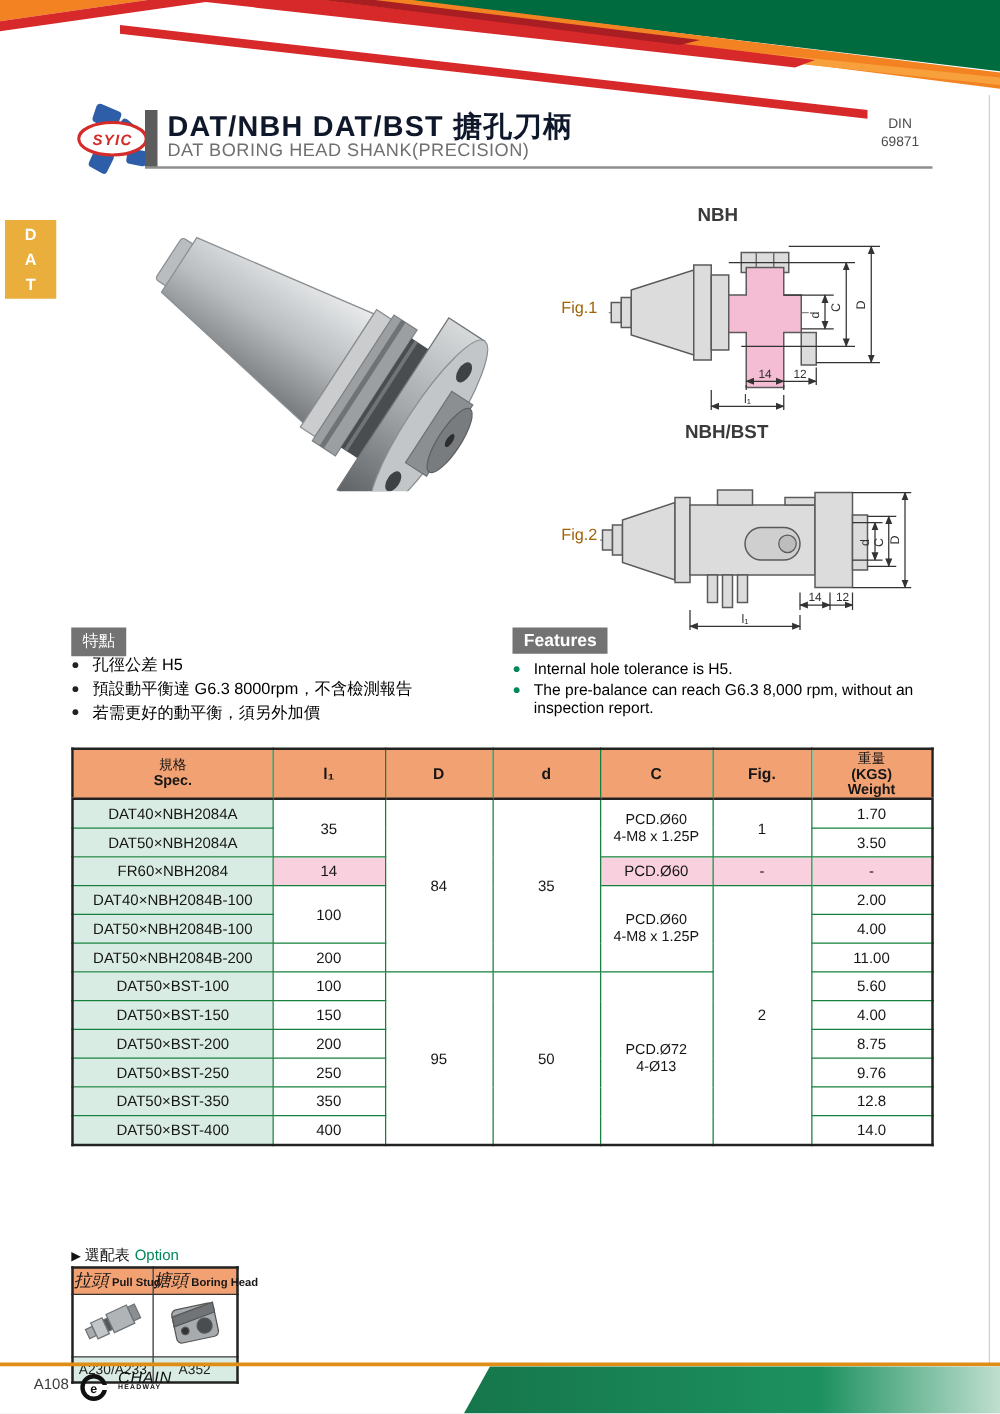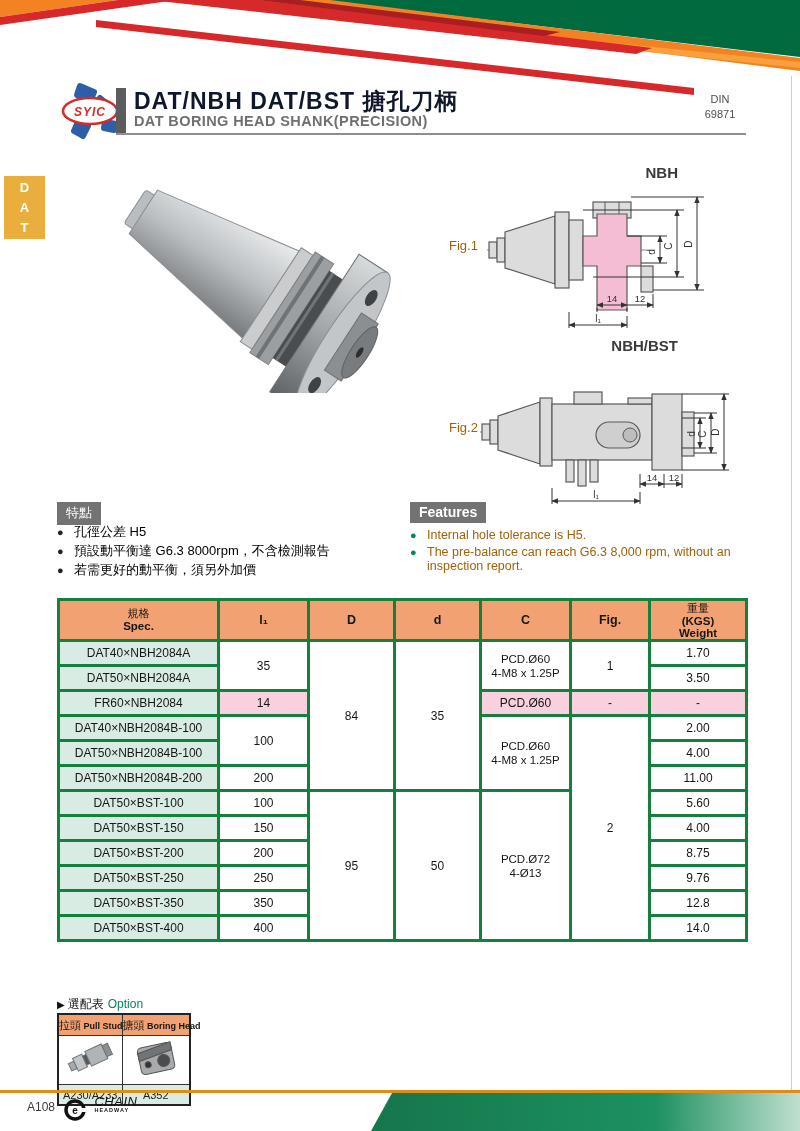--- a/index.html
+++ b/index.html
@@ -3,67 +3,67 @@
 <meta charset="utf-8">
 <style>
   html,body{margin:0;padding:0;background:#e9e9e9;}
   .page{position:relative;width:800px;height:1131px;margin:0 auto;background:#ffffff;
         overflow:hidden;font-family:"Liberation Sans",sans-serif;color:#222;}
   .abs{position:absolute;}
 
   
   .title-bar{left:116px;top:88px;width:10px;height:46px;background:#5c5c5c;}
   .title-main{left:134px;top:86px;font-size:23px;font-weight:bold;color:#0f172a;letter-spacing:1px;white-space:nowrap;}
-  .title-sub{left:134px;top:113px;font-size:14.5px;font-weight:bold;color:#6f6f6f;letter-spacing:.4px;white-space:nowrap;}
+  .title-sub{left:134px;top:113px;font-size:14.5px;font-weight:normal;color:#6f6f6f;letter-spacing:.4px;white-space:nowrap;}
   .title-underline{left:116px;top:133px;width:630px;height:2px;background:#8f8f8f;}
   .din{left:688px;top:92px;width:64px;text-align:center;font-size:11px;color:#4d4d4d;line-height:15px;}
 
   .side-tab{left:4px;top:176px;width:41px;height:63px;background:#E9AE3C;display:flex;flex-direction:column;
             align-items:center;justify-content:center;gap:1px;}
   .side-tab span{color:#fff;font-weight:bold;font-size:13px;line-height:19px;}
 
   .right-line{left:791px;top:76px;width:1px;height:1016px;background:#cfcfcf;}
 
   
-  .fig-title{font-size:15px;font-weight:bold;color:#3a3a3a;text-align:right;}
+  .fig-title{font-size:15px;font-weight:bold;color:#3a3a3a;text-align:left;}
   .fig-caption{font-size:13px;color:#a16207;}
 
   
   .feat-head{background:#737373;color:#fff;font-size:13px;padding:2px 9px 3px 9px;display:inline-block;}
   .feat-head.en{font-weight:bold;font-size:14px;}
   .feat-list{margin:0;padding:0;list-style:none;}
   .feat-list li{position:relative;padding-left:17px;margin-bottom:4px;}
   .feat-list li::before{content:"●";position:absolute;left:0;top:0;font-size:11px;}
   .feat-zh{left:57px;top:524px;width:345px;font-size:13px;color:#000000;}
   .feat-zh li::before{color:#222;}
   .feat-zh li{line-height:16px;margin-bottom:3px;}
-  .feat-en{left:410px;top:528px;width:348px;font-size:12.5px;color:#a16207;}
+  .feat-en{left:410px;top:528px;width:348px;font-size:12.5px;color:#000000;}
   .feat-en li::before{color:#00875A;}
   .feat-en li{line-height:14.5px;margin-bottom:2px;}
 
   
   table.spec{border-collapse:collapse;table-layout:fixed;width:688px;border:2px solid #222;}
-  table.spec th,table.spec td{border:3px solid #15803d;font-size:12px;color:#161616;
+  table.spec th,table.spec td{border:1px solid #15803d;font-size:12px;color:#161616;
        text-align:center;padding:0;height:22px;overflow:hidden;}
   table.spec thead th{background:#F2A173;height:38px;border-bottom:2px solid #222;}
   th .h-zh{display:block;font-weight:normal;font-size:11px;line-height:13px;}
   th .h-en{display:block;font-weight:bold;font-size:11.5px;line-height:13px;}
   th .h-one{font-weight:bold;font-size:12.5px;}
   td.spec-cell{background:#D9ECE3;text-align:left;padding-left:8px;}
   td.pink{background:#F8D0DE;}
   td .c2{display:block;line-height:14px;font-size:11.5px;}
 
   
   .opt-title{left:57px;top:996px;font-size:12px;color:#111;}
   .opt-title .arrow{font-size:10px;margin-right:3px;}
   .opt-title .en{color:#00875A;margin-left:4px;}
   table.opt{border-collapse:collapse;table-layout:fixed;width:132px;border:2px solid #222;}
   table.opt th,table.opt td{border:1px solid #333;text-align:center;padding:0;}
   table.opt th{background:#F2A173;height:20px;font-size:9px;color:#161616;white-space:nowrap;}
-  table.opt th .zh{font-weight:normal;font-size:11px;}
+  table.opt th .zh{font-weight:normal;font-size:14px;font-style:italic;}
   table.opt td.img{height:48px;background:#fff;}
   table.opt td.val{height:19px;background:#D9ECE3;font-size:11px;font-weight:normal;}
 
   
   .footer-line{left:0;top:1090px;width:800px;height:3px;background:#DE8E15;}
   .footer-band{left:0;top:1093px;width:800px;height:38px;
      background:linear-gradient(90deg,#0a5634 0%,#15754a 45%,#1d9160 82%,#bfdfcf 100%);
      clip-path:polygon(392px 0,800px 0,800px 38px,371px 38px);}
   .page-code{left:27px;top:1100px;font-size:12px;color:#3b3b3b;}
   .brand-logo{left:62px;top:1096px;}

